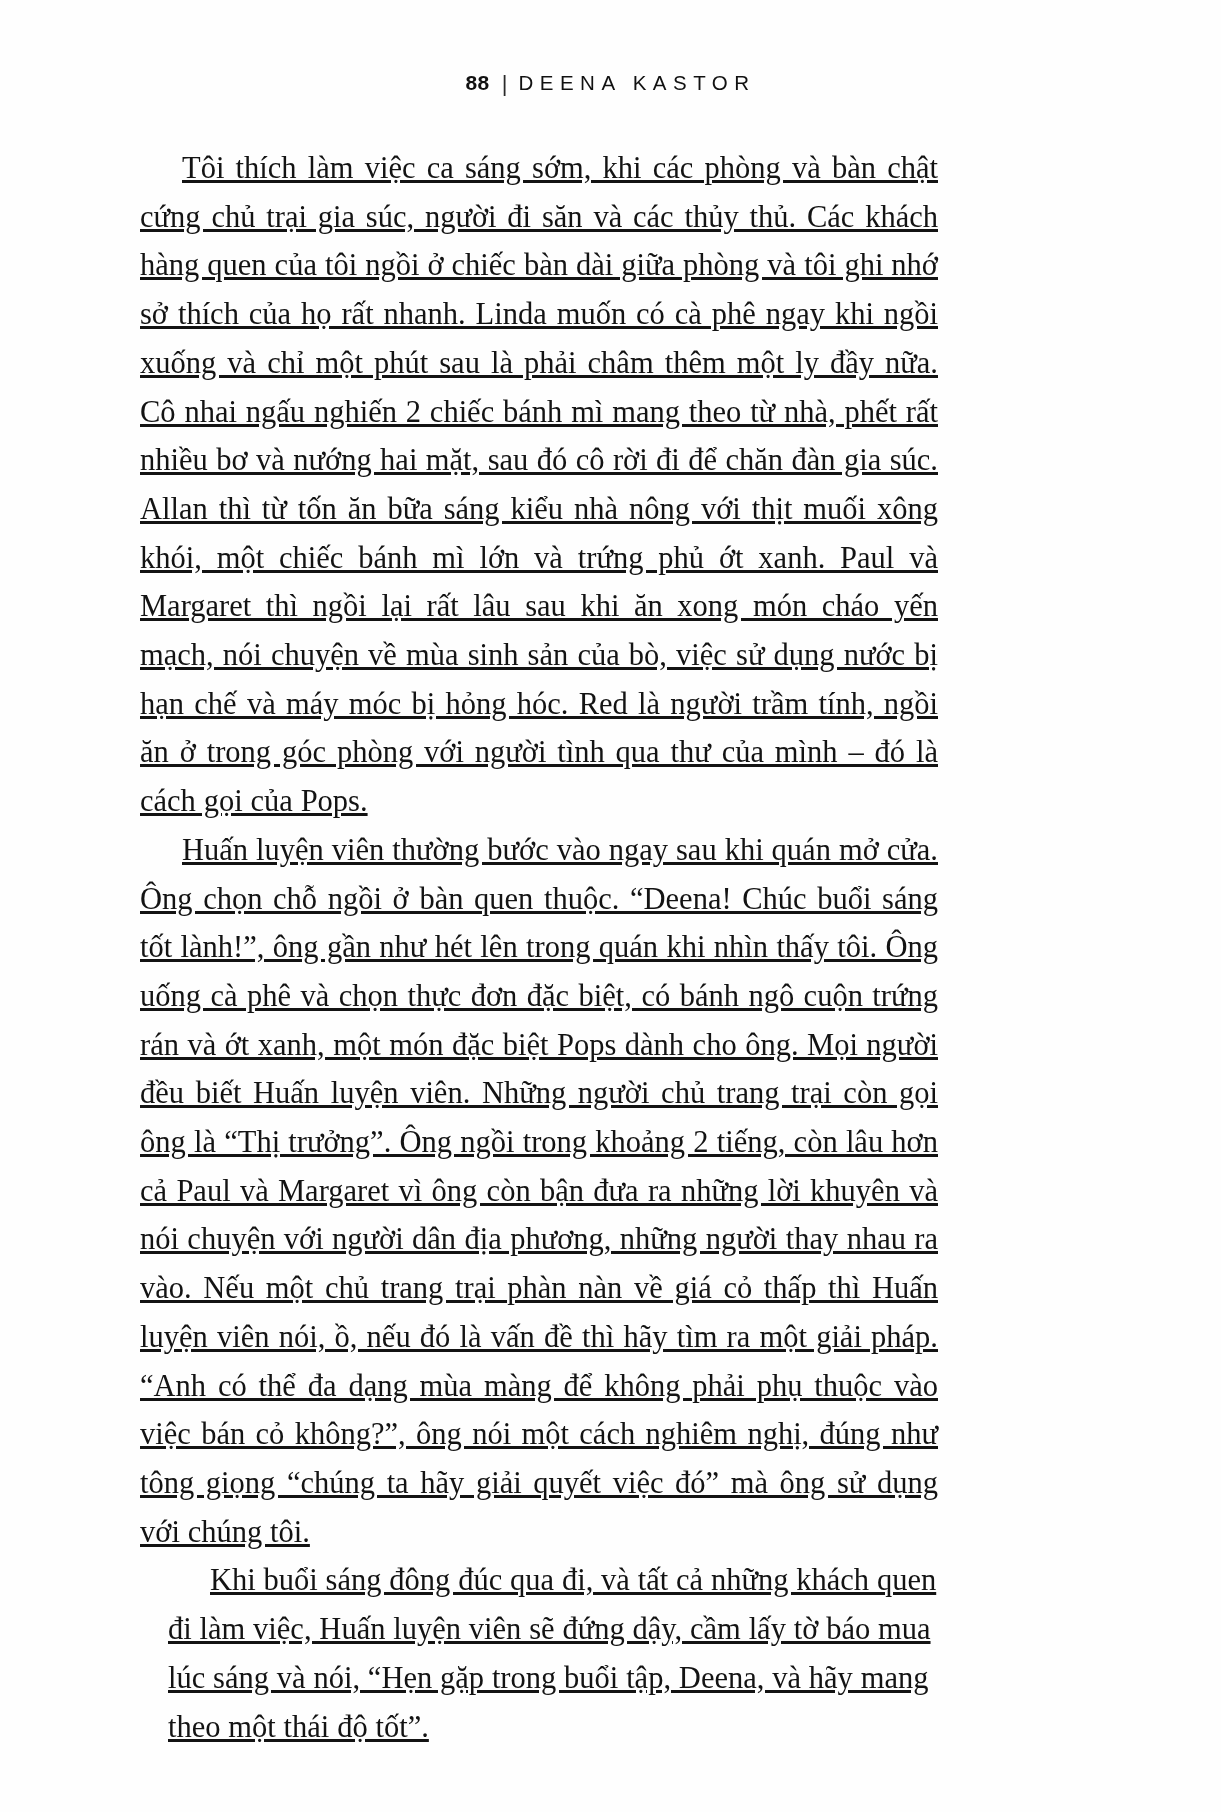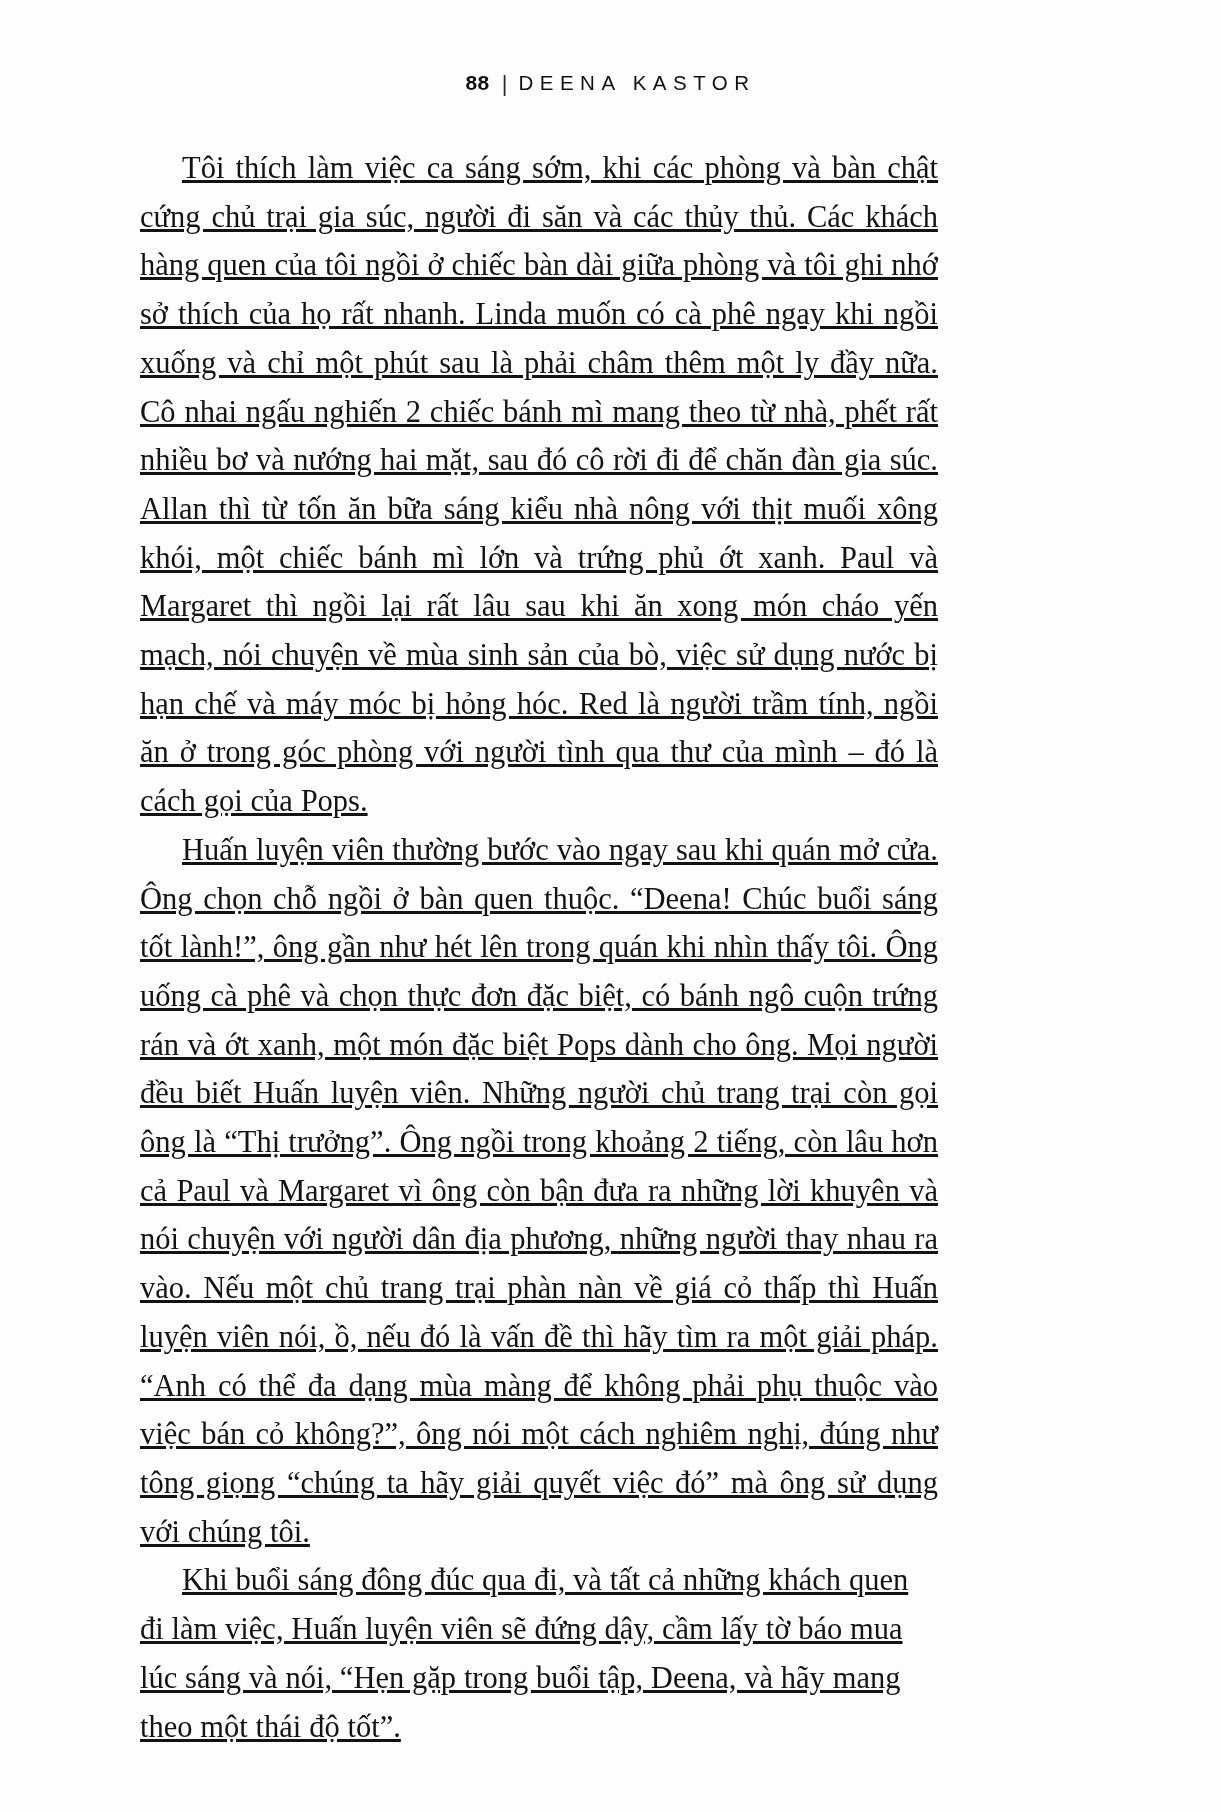--- a/index.html
+++ b/index.html
@@ -76,20 +76,21 @@
     text-indent: 42px;
     hyphens: none;
     word-spacing: 0.2px;
     text-decoration: underline;
   }
   .para + .para {
     margin-top: 0;
   }
   .para:last-child {
     text-align: left;
+    margin-left: 28px;
   }
   .para.justify-last {
     text-align: justify;
   }
 </style>
 </head>
 <body>
 
 <div class="page">
 

